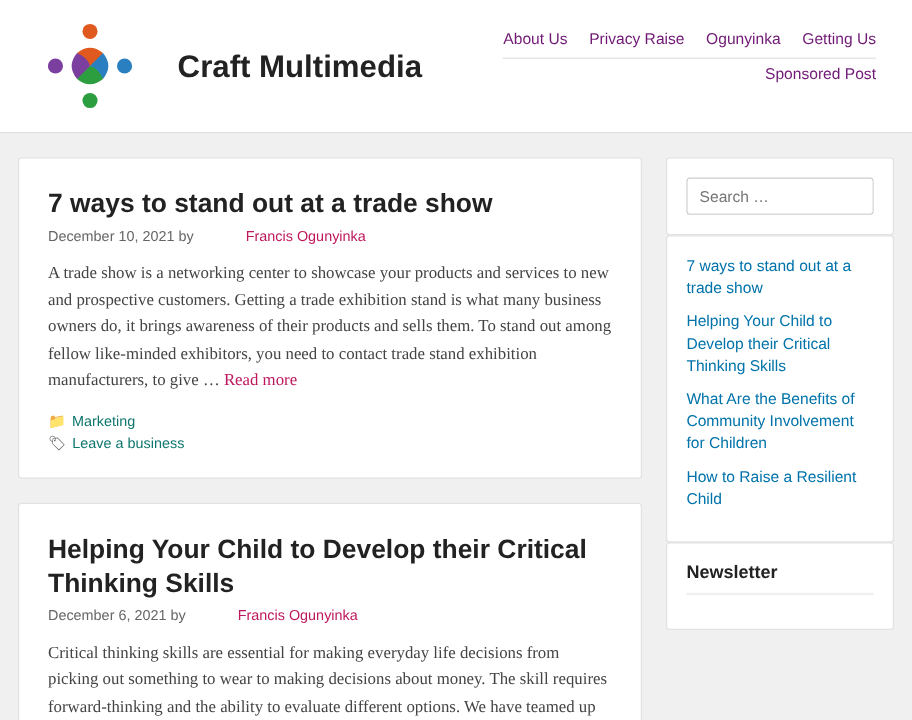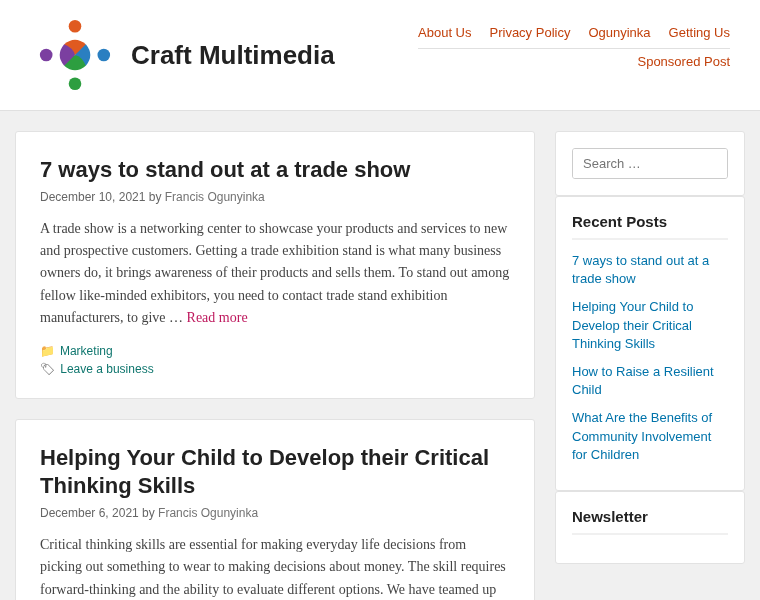--- a/index.html
+++ b/index.html
@@ -10,21 +10,21 @@
       background: #fff;
       border-bottom: 1px solid #e0e0e0;
       padding: 10px 30px 0 30px;
       display: flex;
       align-items: flex-start;
       justify-content: space-between;
     }
     .site-branding {
       display: flex;
       align-items: center;
-      gap: 11px;
+      gap: 28px;
       padding-bottom: 10px;
     }
     .site-logo-svg {
       width: 90px;
       height: 90px;
     }
     .site-title {
       font-size: 26px;
       font-weight: 700;
       color: #222;
@@ -37,21 +37,21 @@
       align-items: flex-end;
       padding-top: 15px;
     }
     .nav-top {
       display: flex;
       gap: 18px;
       margin-bottom: 8px;
     }
     .nav-top a, .nav-bottom a {
       text-decoration: none;
-      color: #c2410c;
+      color: #701a75;
       font-size: 13px;
       font-family: Arial, sans-serif;
     }
     .nav-bottom {
       display: flex;
       gap: 18px;
     }
 
     
     .site-container {
@@ -86,22 +86,23 @@
       margin-bottom: 5px;
       line-height: 1.3;
     }
     .article-meta {
       font-size: 12px;
       color: #666;
       font-family: Arial, sans-serif;
       margin-bottom: 14px;
     }
     .article-meta a {
-      color: #737373;
-      text-decoration: none;
+      color: #be185d;
+      text-decoration: none;
+      margin-left: 40px;
     }
     .article-excerpt {
       font-size: 14px;
       line-height: 1.6;
       color: #444;
       margin-bottom: 12px;
     }
     .read-more {
       color: #be185d;
       text-decoration: none;
@@ -192,21 +193,21 @@
       <path d="M62 62 Q50 72 38 62 Q42 52 50 50 Q58 52 62 62Z" fill="#2D9E40"></path>
 
       <circle cx="18" cy="50" r="7" fill="#7B3FA0"></circle>
       <path d="M38 62 Q28 50 38 38 Q48 42 50 50 Q42 58 38 62Z" fill="#7B3FA0"></path>
     </svg>
     <div class="site-title">Craft Multimedia</div>
   </div>
   <nav class="site-nav">
     <div class="nav-top">
       <a href="#">About Us</a>
-      <a href="#">Privacy Policy</a>
+      <a href="#">Privacy Raise</a>
       <a href="#">Ogunyinka</a>
       <a href="#">Getting Us</a>
     </div>
     <div style="width:100%;height:1px;background:#e0e0e0;margin-bottom:5px;"></div>
     <div class="nav-bottom">
       <a href="#">Sponsored Post</a>
     </div>
   </nav>
 </header>
 
@@ -253,33 +254,32 @@
   <aside class="sidebar">
 
     <div class="sidebar-widget">
       <div class="search-form">
         <input type="text" class="search-input" placeholder="Search …" style="">
 
       </div>
     </div>
 
     <div class="sidebar-widget">
-      <div class="widget-title">Recent Posts</div>
       <ul class="recent-posts-list">
         <li>
           <a href="#">7 ways to stand out at a trade show</a>
         </li>
         <li>
           <a href="#">Helping Your Child to Develop their Critical Thinking Skills</a>
         </li>
         <li>
+          <a href="#">What Are the Benefits of Community Involvement for Children</a>
+        </li>
+        <li>
           <a href="#">How to Raise a Resilient Child</a>
-        </li>
-        <li>
-          <a href="#">What Are the Benefits of Community Involvement for Children</a>
         </li>
       </ul>
     </div>
 
     <div class="sidebar-widget">
       <div class="widget-title">Newsletter</div>
 
     </div>
 
   </aside>

